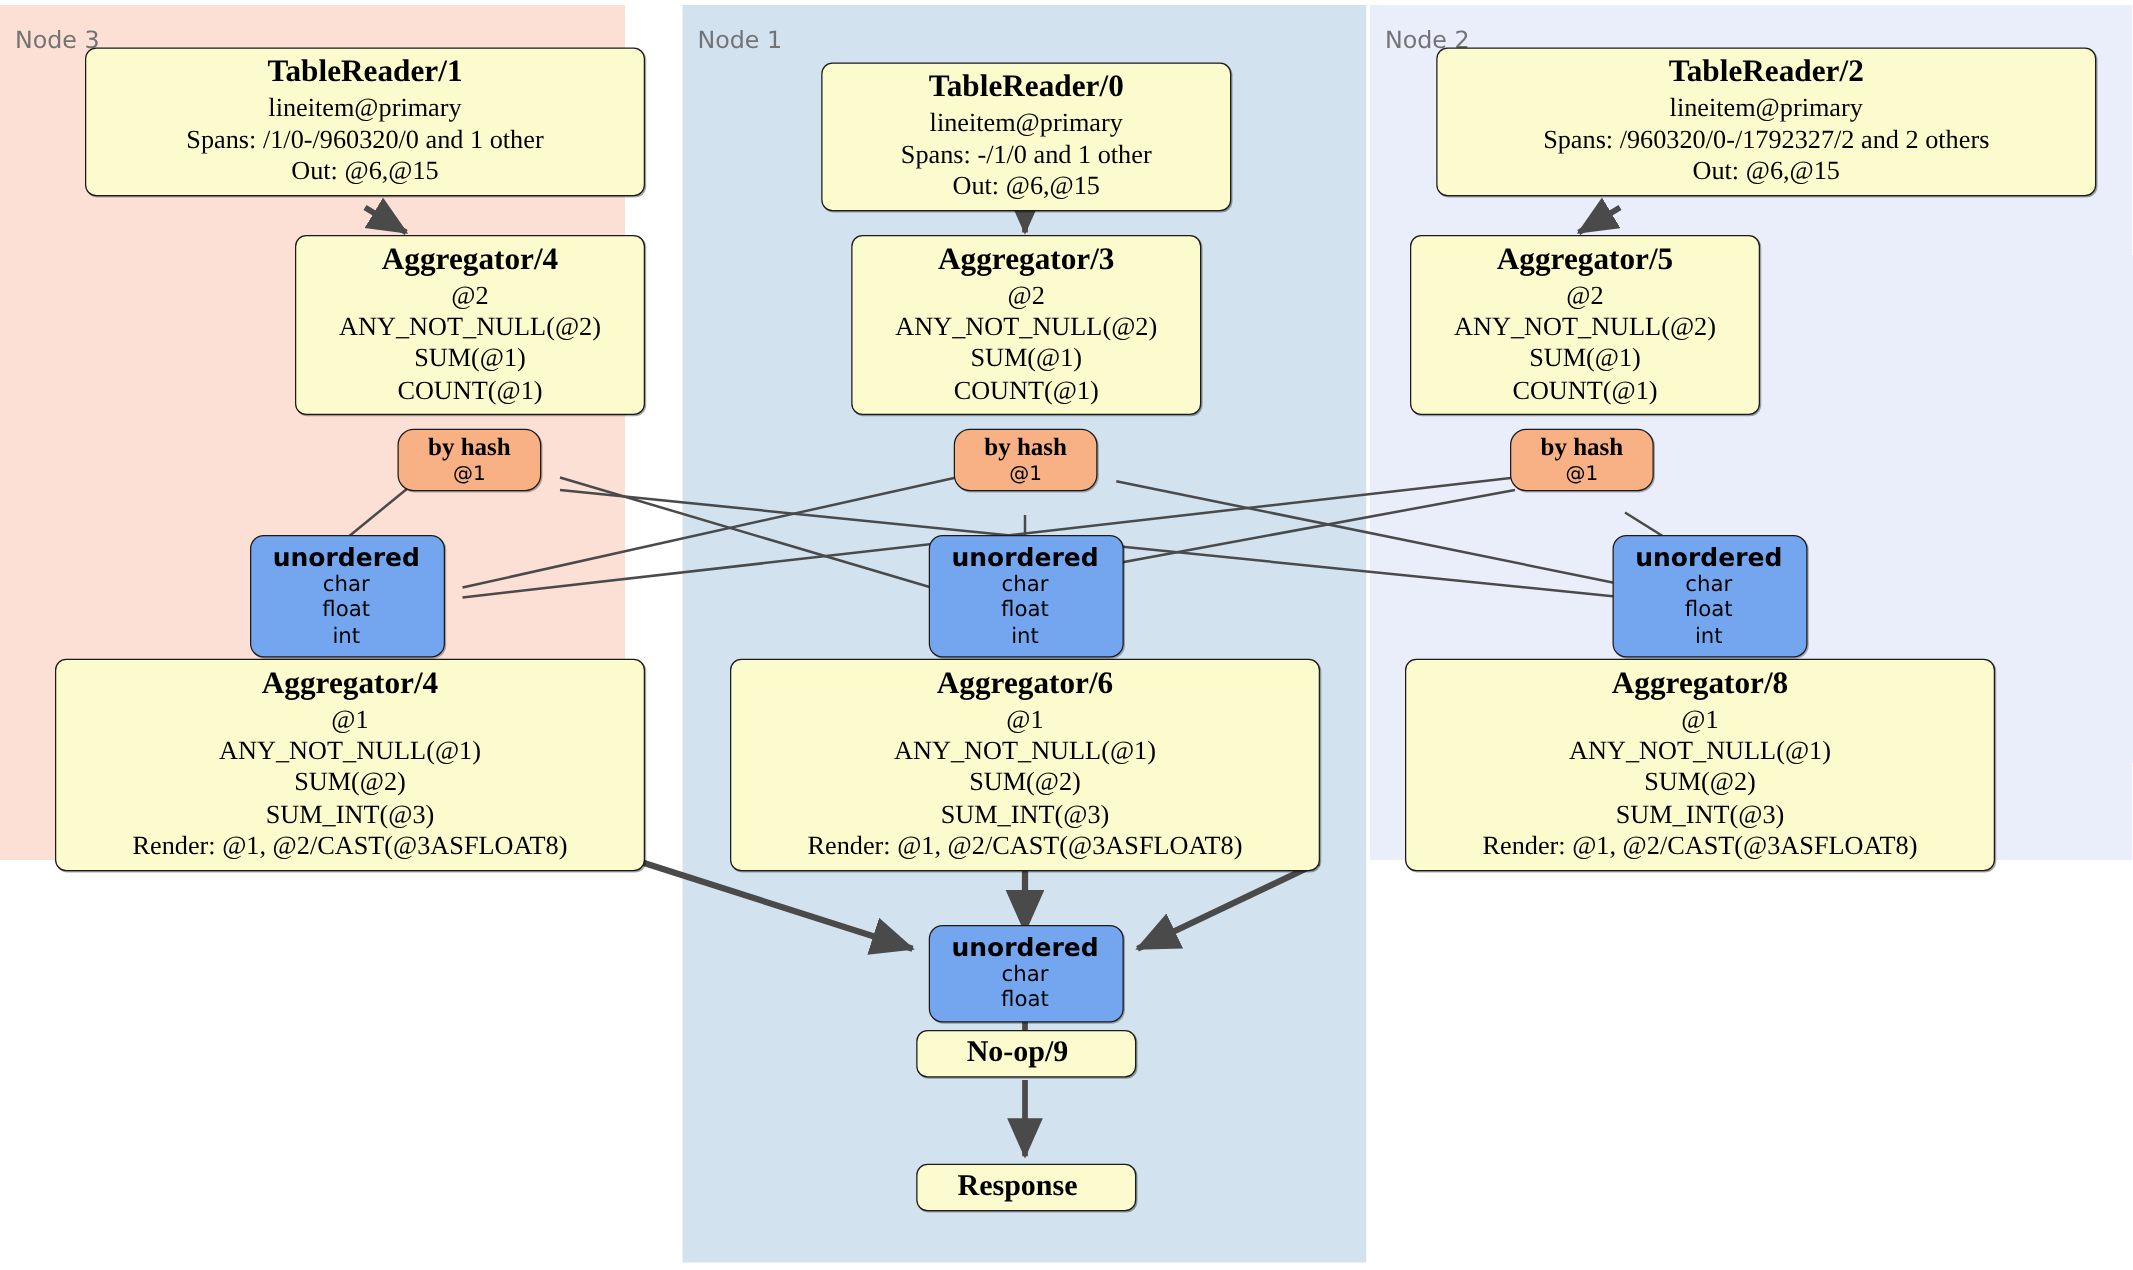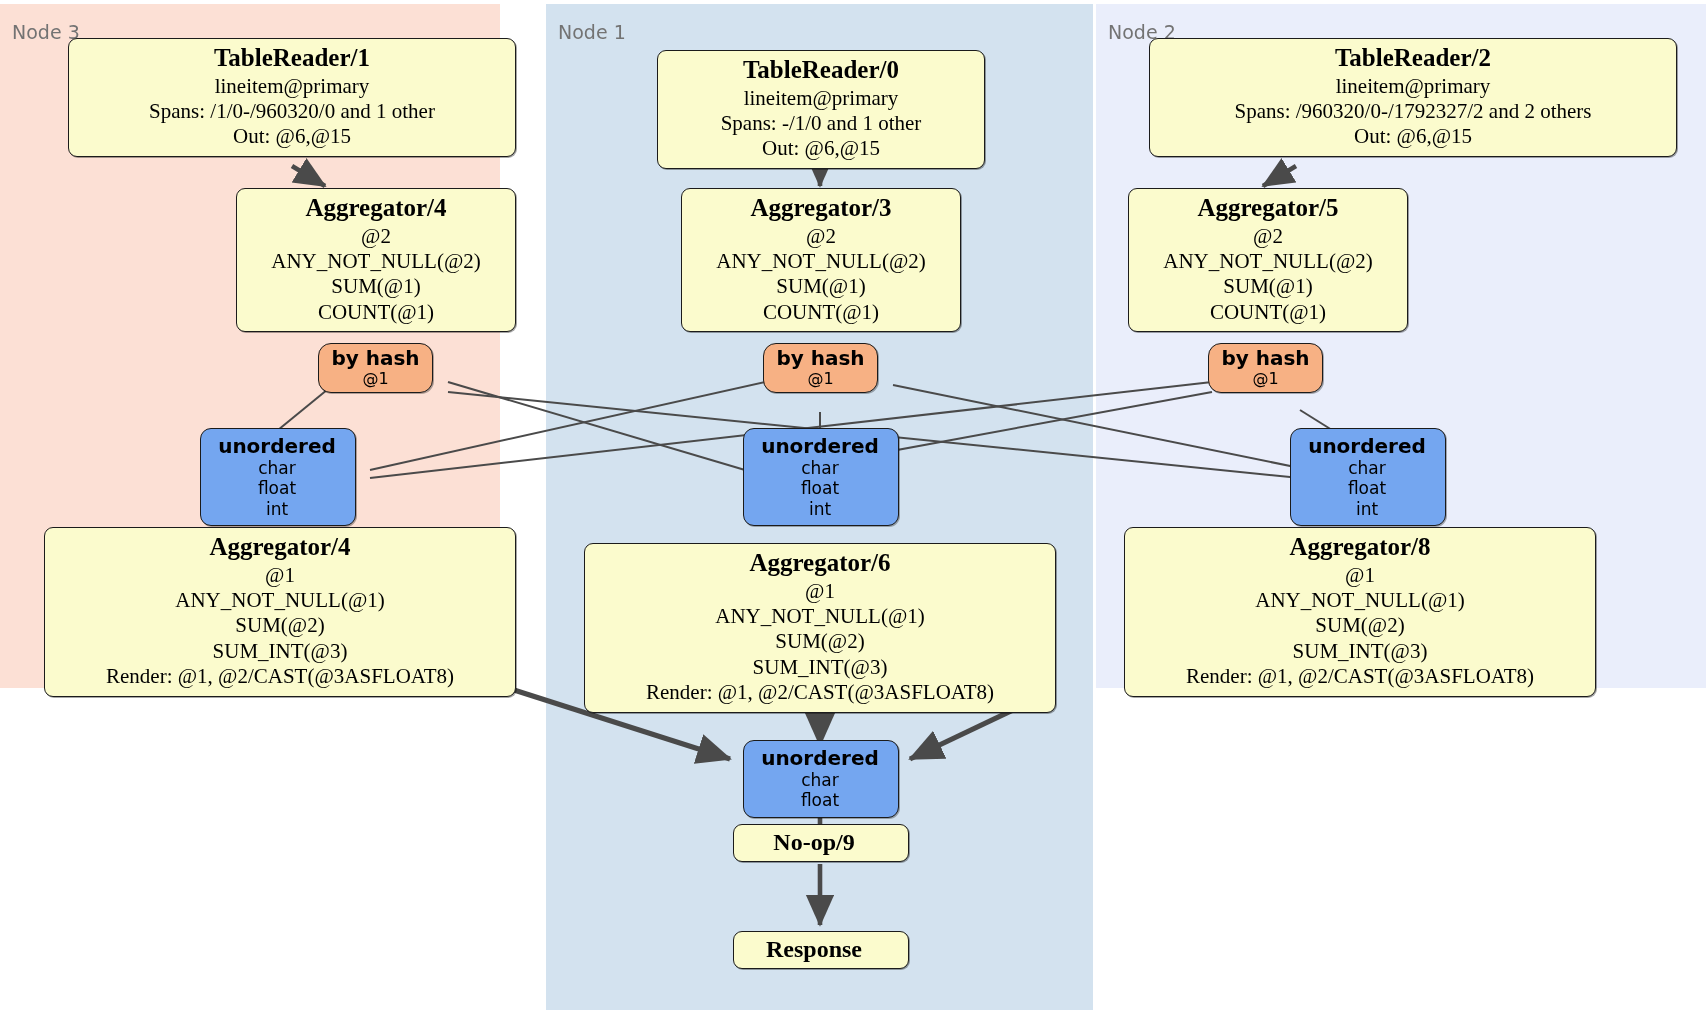--- a/index.html
+++ b/index.html
@@ -83,21 +83,21 @@
   }
   .pill .p-line {
     color: #000000;
     white-space: nowrap;
   }
   .pill.hash {
     background: #f7b184;
     border-radius: 13px;
     padding: 3px 10px 4px 10px;
   }
-  .pill.hash .p-title { font-size: 20px; line-height: 1.15; }
+  .pill.hash .p-title { font-size: 20px; line-height: 1.15; font-family: Liberation Serif, serif; }
   .pill.hash .p-line  { font-size: 16px; line-height: 1.15; }
 
   .pill.sync {
     background: #74a6f0;
     border-radius: 11px;
     padding: 5px 12px 6px 10px;
   }
   .pill.sync .p-title { font-size: 20px; line-height: 1.2; }
   .pill.sync .p-line  { font-size: 17px; line-height: 1.2; }
 
@@ -226,21 +226,21 @@
     <div class="p-line">@1</div>
   </div>
 
   <div class="pill sync" style="left:743px; top:428px; width:156px;">
     <div class="p-title">unordered</div>
     <div class="p-line">char</div>
     <div class="p-line">float</div>
     <div class="p-line">int</div>
   </div>
 
-  <div class="proc" style="left:584px; top:527px; width:472px;margin-top:16px;">
+  <div class="proc" style="left:584px; top:527px; width:472px;">
     <div class="title">Aggregator/6</div>
     <div class="line">@1</div>
     <div class="line">ANY_NOT_NULL(@1)</div>
     <div class="line">SUM(@2)</div>
     <div class="line">SUM_INT(@3)</div>
     <div class="line">Render: @1, @2/CAST(@3ASFLOAT8)</div>
   </div>
 
   <div class="pill sync" style="left:743px; top:740px; width:156px;">
     <div class="p-title">unordered</div>

